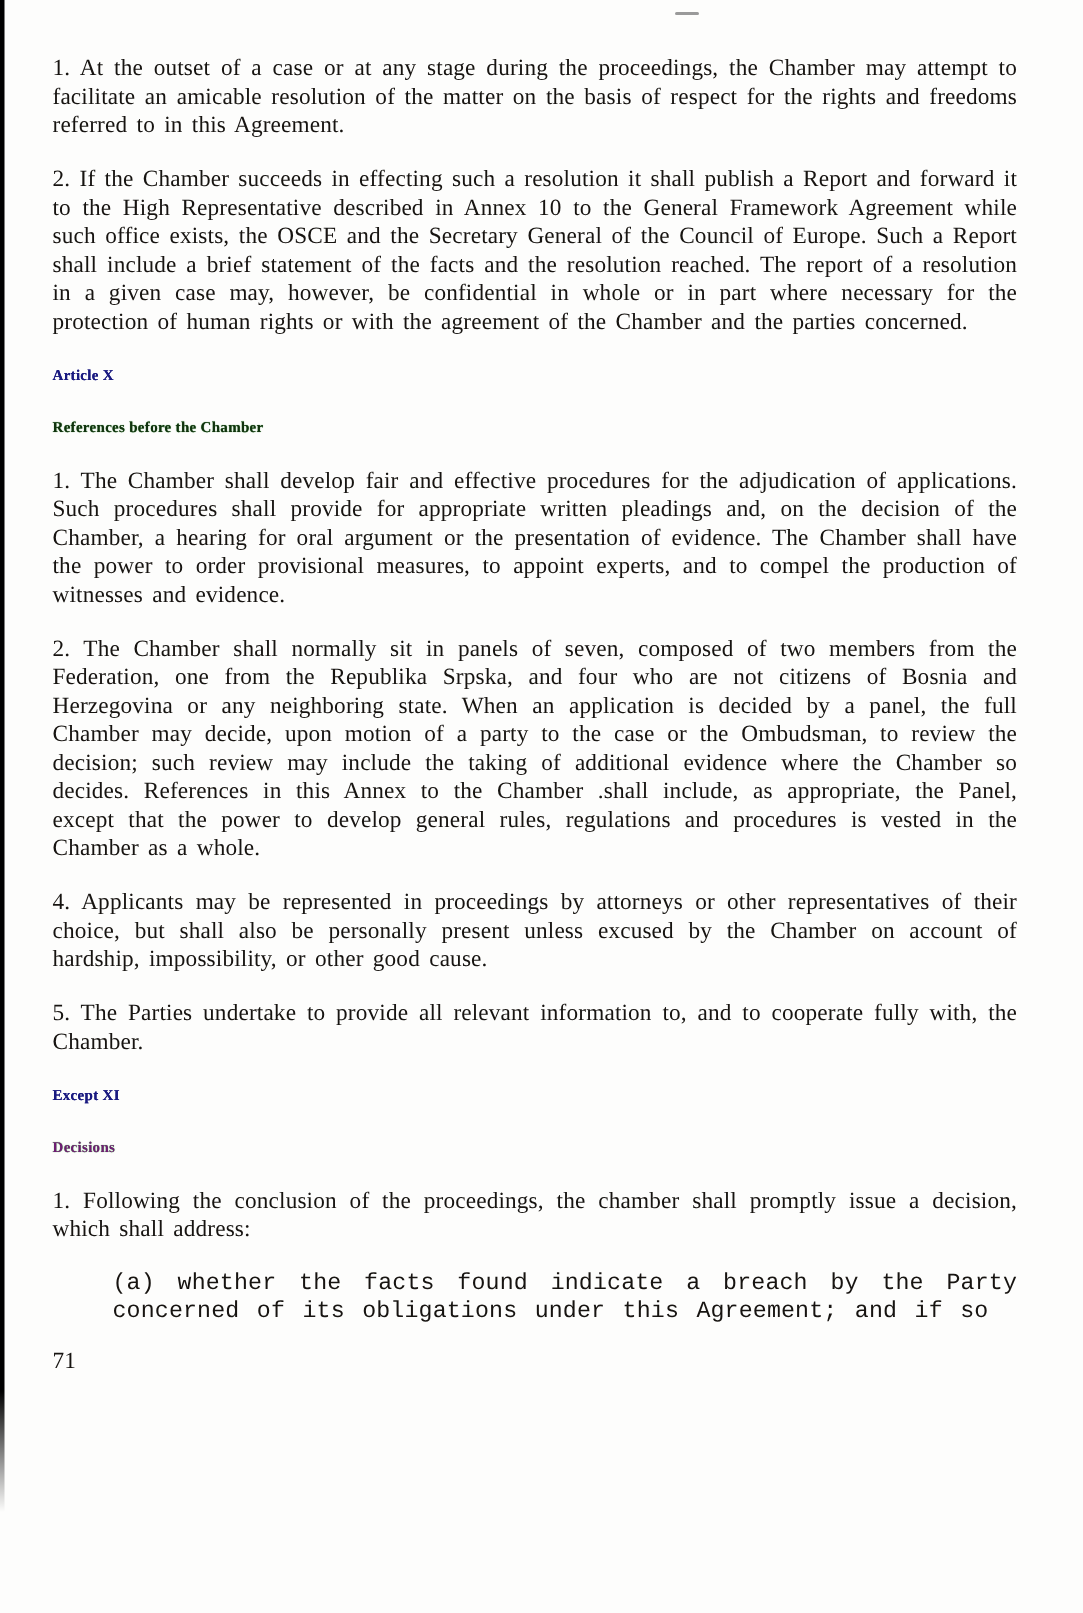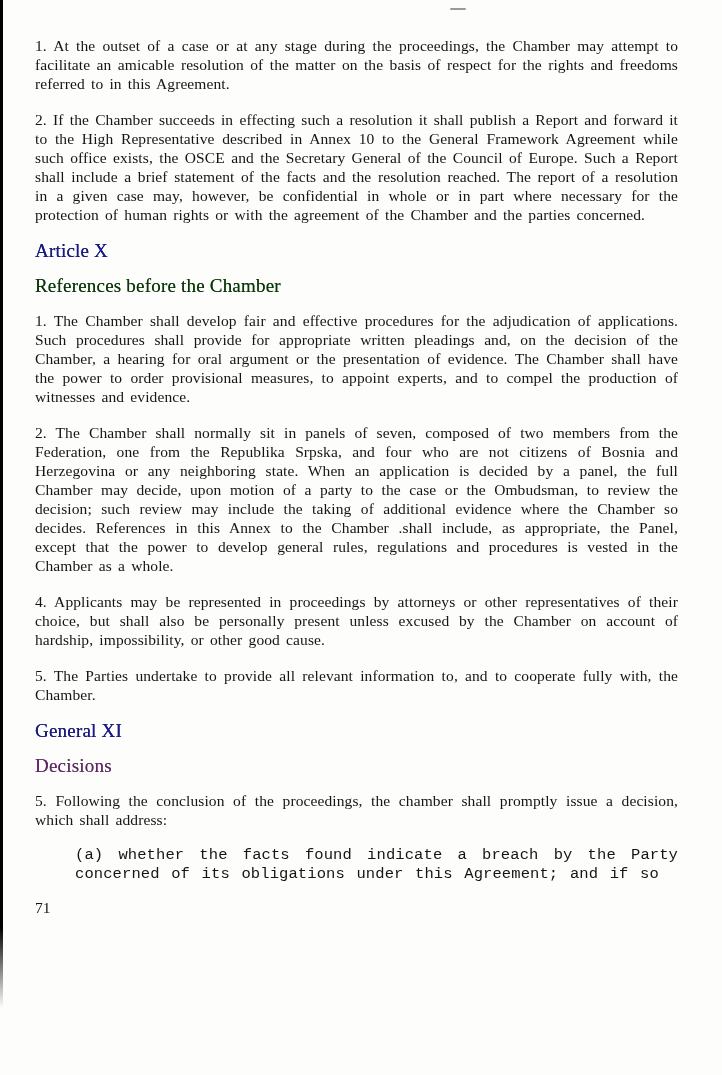--- a/index.html
+++ b/index.html
@@ -28,24 +28,24 @@
     text-align:justify;
     word-spacing:2.2px;
     letter-spacing:.1px;
   }
   .body-text p.sub{
     margin-left:40px;
     margin-bottom:15px;
     font-family:Liberation Mono, monospace;
   }
   h2,h3{
-    font-size:19px;
+    font-size:10px;
     line-height:19px;
     margin:0 0 16px 0;
-    font-weight:normal;
+    font-weight:bold;
     letter-spacing:.2px;
   }
   h2.article{color:#1a1a80;text-shadow:0 0 .4px #1a1a80;}
   h3.proceedings{color:#12310f;text-shadow:0 0 .6px #1f7a1f;}
   h3.decisions{color:#701a75;text-shadow:0 0 .6px #2d9e2d;}
   .page-number{
     margin-top:14px;
     font-size:15.5px;
     color:#171411;
   }
@@ -70,25 +70,25 @@
 
     <p>1.  The  Chamber  shall  develop  fair   and  effective  procedures  for  the  adjudication  of applications.  Such  procedures  shall  provide  for  appropriate  written  pleadings  and, on the decision  of  the  Chamber,  a  hearing  for  oral argument or the presentation of evidence. The Chamber  shall  have  the  power  to  order  provisional  measures,  to  appoint  experts, and to compel the production of witnesses and evidence.</p>
 
     <p>2.  The  Chamber  shall  normally  sit   in panels of seven, composed of two members from the Federation,  one  from  the  Republika  Srpska,  and  four  who  are  not citizens of Bosnia and Herzegovina  or  any  neighboring  state.  When  an   application is decided by a panel, the full Chamber  may  decide,  upon  motion   of a party to the case or the Ombudsman, to review the decision;  such  review  may  include  the taking of additional evidence where the Chamber so decides.  References  in  this  Annex  to  the Chamber .shall include, as appropriate, the Panel, except  that  the  power  to  develop  general  rules, regulations and procedures is vested in the Chamber as a whole.</p>
 
 
     <p>4.  Applicants may be represented in proceedings by attorneys or other representatives of their choice,  but  shall  also  be  personally  present  unless  excused by the Chamber on account of hardship, impossibility, or other good cause.</p>
 
     <p>5. The Parties undertake to provide all relevant information to, and to cooperate fully with, the Chamber.</p>
 
-    <h2 class="article">General XI</h2>
+    <h2 class="article">Except XI</h2>
 
     <h3 class="decisions">Decisions</h3>
 
-    <p>5.  Following   the conclusion of the proceedings, the chamber shall promptly issue a decision, which shall address:</p>
+    <p>1.  Following   the conclusion of the proceedings, the chamber shall promptly issue a decision, which shall address:</p>
 
     <p class="sub">(a)  whether  the  facts  found  indicate  a  breach  by the Party concerned of its obligations under this Agreement; and if so</p>
 
 
   </div>
 
   <div class="page-number">71</div>
 
 </div>
 

